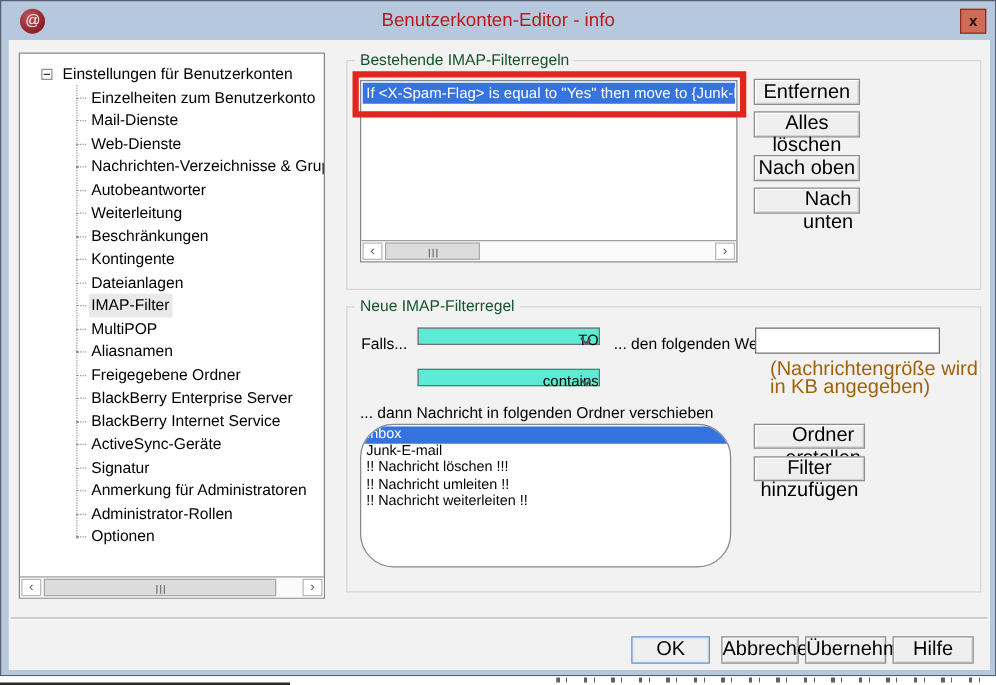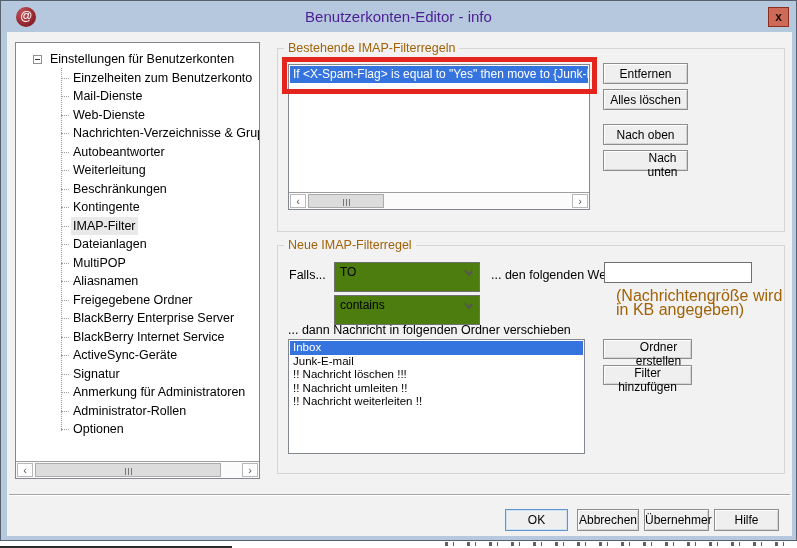--- a/index.html
+++ b/index.html
@@ -4,21 +4,21 @@
 <style>
   * { margin:0; padding:0; box-sizing:border-box; }
   html,body { font-family:"Liberation Sans", sans-serif; }
   .screen { position:relative; width:797px; height:548px; background:#ffffff; overflow:hidden; }
 
   
   .window { position:absolute; left:0; top:0; width:797px; height:541px;
             background:var(--titlebar,#b5c8dd); border:1px solid #55616e; }
   .titlebar { position:absolute; left:0; top:0; width:100%; height:31px; }
   .title { position:absolute; left:0; right:0; top:7px; text-align:center;
-           font-size:15px; color:#4c1d95; }
+           font-size:15px; color:#b91c1c; }
   .app-icon { position:absolute; left:15px; top:6px; width:20px; height:20px; border-radius:50%;
               background:radial-gradient(circle at 35% 30%, #c2525a 0%, #8c1f27 70%);
               color:#ffffff; font-size:12px; font-style:italic; text-align:center; line-height:19px; }
   .close-btn { position:absolute; right:7px; top:6px; width:21px; height:20px;
                background:var(--close-button,#cd6b58); border:1px solid #8c2d1e;
                color:#1c0b05; font-weight:bold; font-size:12px; line-height:17px; text-align:center;
                font-family:"Liberation Sans", sans-serif; }
 
   .client { position:absolute; left:6px; top:31px; width:785px; height:504px; background:#f2f2f2; }
 
@@ -45,56 +45,56 @@
   .hs-btn { position:absolute; top:1px; bottom:1px; width:16px; background:#ffffff;
             border:1px solid #b9b9b9; color:#555; font-size:11px; line-height:13px; text-align:center; }
   .hs-btn.left { left:1px; } .hs-btn.right { right:1px; }
   .hs-thumb { position:absolute; top:1px; bottom:1px; background:#dcdcdc; border:1px solid #ababab; }
   .grip { position:absolute; left:50%; top:4px; width:1px; height:7px; background:#777;
           box-shadow:-3px 0 0 #777, 3px 0 0 #777; }
 
   
   .groupbox { position:absolute; border:1px solid #d6d6d6; }
   .group-label { position:absolute; top:-8px; left:6px; background:#f2f2f2; padding:0 4px;
-                 font-size:12.5px; color:#a16207; white-space:nowrap; }
+                 font-size:12.5px; color:#14532d; white-space:nowrap; }
   .g1 { left:270px; top:16px; width:508px; height:184px; }
   .g2 { left:270px; top:213px; width:508px; height:229px; }
 
   
   .listbox { position:absolute; background:#ffffff; border:1px solid #828790; overflow:hidden; }
   .lb1 { left:281px; top:32px; width:302px; height:146px; }
-  .lb2 { left:281px; top:307px; width:297px; height:115px; }
+  .lb2 { left:281px; top:307px; width:297px; height:115px;border-radius:27px; }
   .lb1-rows { position:absolute; left:1px; right:1px; top:1px; bottom:17px; overflow:hidden; }
   .rule-row { height:17px; line-height:17px; font-size:12px; padding-left:3px;
               white-space:nowrap; overflow:hidden; }
   .rule-row.selected { background:var(--selection,#3573de); color:#fff; }
   .lb2-rows { position:absolute; left:1px; right:1px; top:1px; bottom:1px; overflow:hidden; }
   .folder-row { height:13.5px; line-height:13.5px; font-size:11.5px; padding-left:3px;
                 white-space:nowrap; overflow:hidden; color:#000; }
   .folder-row.selected { background:var(--selection,#3573de); color:#fff; }
 
   
   .red-box { position:absolute; left:275px; top:25px; width:315px; height:37px;
              border:5px solid var(--annotation-red,#e3251d); z-index:30; pointer-events:none; }
 
   
   .btn { position:absolute; background:#efefef; border:1px solid #8d8d8d;
          box-shadow:inset 1px 1px 0 #ffffff, inset -1px -1px 0 #d4d4d4;
-         font-size:12px; color:#000; text-align:center;
+         font-size:16px; color:#000; text-align:center;
          font-family:"Liberation Sans", sans-serif; }
   .bc1 { left:596px; width:85px; height:21px; }
   .b-entfernen { top:31px; } .b-allesloeschen { top:57px; }
   .b-nachoben { top:92px; } .b-nachunten { top:118px;padding-left:34px; }
   .bc2 { left:596px; width:89px; height:20px; }
   .b-ordner { top:307px;padding-left:22px; } .b-filter { top:333px; }
 
   
   .form-label { position:absolute; font-size:12.5px; color:#000; white-space:nowrap; }
-  .combo { position:absolute; width:146px; height:30px; background:#4d7c0f; border:1px solid #707070;
-           font-size:12px; line-height:19px; padding-left:5px; }
+  .combo { position:absolute; width:146px; height:14px; background:#5eead4; border:1px solid #707070;
+           font-size:12px; line-height:19px; padding-left:5px;text-align:right; }
   .combo .chev { position:absolute; right:7px; top:5px; width:7px; height:7px;
                  border-right:2px solid #555; border-bottom:2px solid #555;
                  transform:rotate(45deg) scaleY(0.8); }
   .text-input { position:absolute; left:597px; top:230px; width:148px; height:21px;
                 background:#fff; border:1px solid #707070; font-size:12px; padding:0 4px;
                 font-family:"Liberation Sans", sans-serif; }
   .size-note { position:absolute; left:609px; top:257px; font-size:16px; line-height:14px; color:#a16207; }
 
   .separator { position:absolute; left:2px; top:462px; width:781px; height:0;
                border-top:1px solid #a6a6a6; border-bottom:1px solid #ffffff; }
@@ -171,28 +171,28 @@
               <div class="tree-row">
                 <span class="tree-connector"></span>
                 <span class="tree-label">Beschränkungen</span>
               </div>
 
               <div class="tree-row">
                 <span class="tree-connector"></span>
                 <span class="tree-label">Kontingente</span>
               </div>
 
+              <div class="tree-row">
+                <span class="tree-connector"></span>
+                <span class="tree-label">Dateianlagen</span>
+              </div>
+
               <div class="tree-row selected">
                 <span class="tree-connector"></span>
                 <span class="tree-label">IMAP-Filter</span>
-              </div>
-
-              <div class="tree-row">
-                <span class="tree-connector"></span>
-                <span class="tree-label">Dateianlagen</span>
               </div>
 
               <div class="tree-row">
                 <span class="tree-connector"></span>
                 <span class="tree-label">MultiPOP</span>
               </div>
 
               <div class="tree-row">
                 <span class="tree-connector"></span>
                 <span class="tree-label">Aliasnamen</span>

